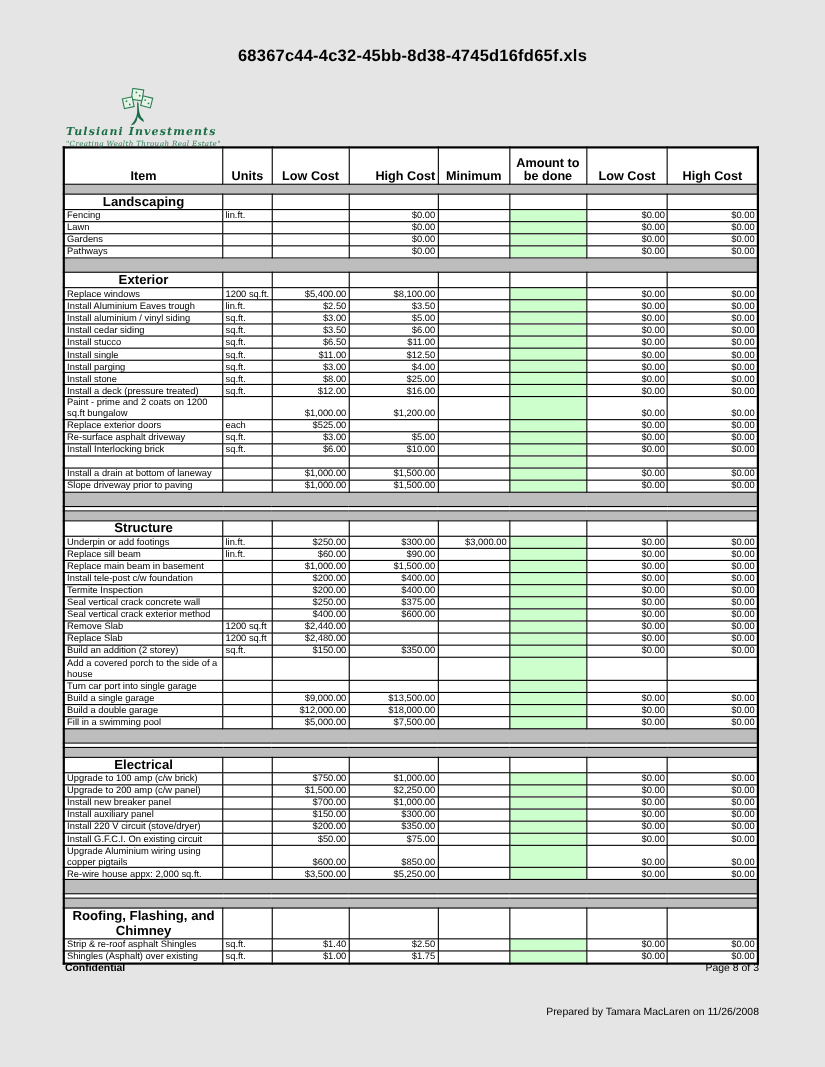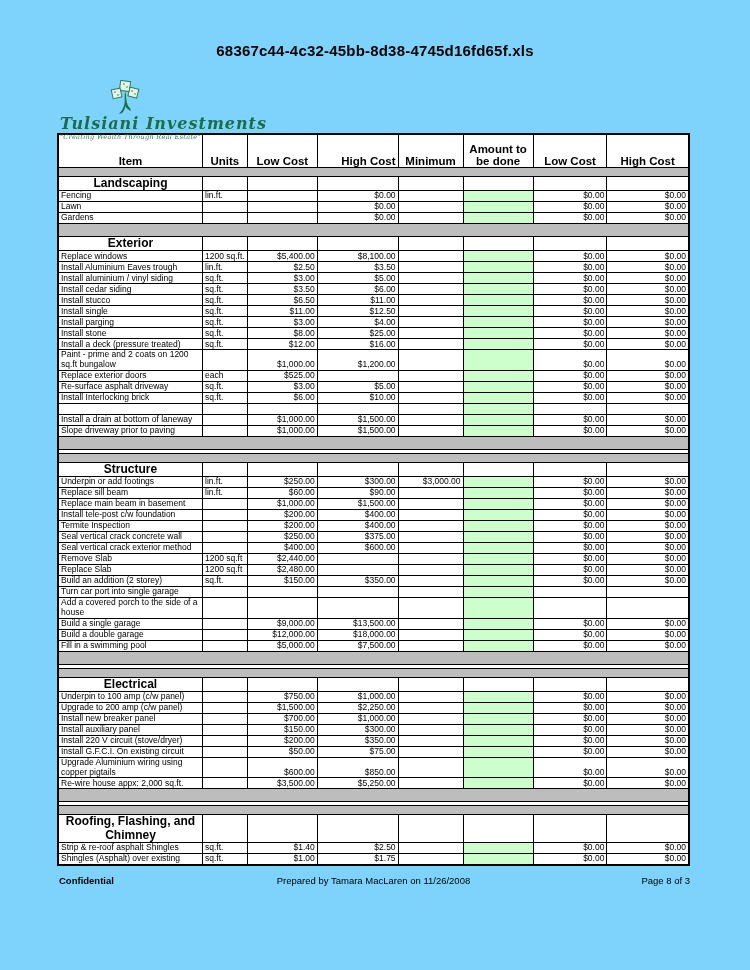--- a/index.html
+++ b/index.html
@@ -1,45 +1,45 @@
 <!DOCTYPE html>
 <html><head>
 <meta charset="utf-8">
 <style>
   html,body{margin:0;padding:0;background:#fff;}
-  .page{position:relative;width:750px;height:970px;background:#7dd3fc;
+  .page{position:relative;width:750px;height:970px;background:#e5e5e5;
         font-family:"Liberation Sans",sans-serif;color:#000;overflow:hidden;}
 
   .doc-title{position:absolute;top:42px;left:0;width:100%;text-align:center;
              font-size:15px;font-weight:bold;letter-spacing:0.2px;}
 
   .logo{position:absolute;left:60px;top:80px;width:250px;z-index:2;}
   .logo .tree{display:block;margin-left:48px;}
   .logo-name{font-family:"DejaVu Serif",serif;font-style:italic;font-weight:bold;
-             font-size:16px;color:#1b6e47;letter-spacing:1px;line-height:1.05;}
+             font-size:10px;color:#1b6e47;letter-spacing:1px;line-height:1.05;}
   .logo-tagline{font-family:"DejaVu Serif",serif;font-style:italic;
                 font-size:6.5px;color:#2e7d57;letter-spacing:0.3px;}
 
   table.cost{position:absolute;left:57px;top:133px;width:633px;
              border-collapse:collapse;table-layout:fixed;border:2px solid #000;background:#fff;}
   .cost th,.cost td{border:1px solid #000;padding:0 2px;vertical-align:bottom;
                     overflow:hidden;white-space:normal;}
   .cost th{font-size:11.5px;font-weight:bold;text-align:center;height:32px;line-height:1.05;}
   .cost th.num-h{text-align:right;}
   .cost td{font-size:8.5px;height:10px;line-height:1.15;}
   .cost td.num{text-align:right;}
   .cost tr.sec-title td{font-size:12px;font-weight:bold;height:13px;line-height:1.1;text-align:center;}
   .cost td.green{background:#ccffcc;}
   .cost tr.sep td{background:#bdbdbd;height:8px;padding:0;}
   .cost tr.sep.tall td{height:12px;}
   .cost tr.gap td{height:3px;padding:0;}
 
   .footer{position:absolute;top:875px;left:57px;width:633px;font-size:9.5px;}
   .footer .f-left{position:absolute;left:2px;font-weight:bold;}
-  .footer .f-center{display:block;width:100%;text-align:center;}
+  .footer .f-center{display:block;width:100%;text-align:right;margin-top:40px;}
   .footer .f-right{position:absolute;right:0;top:0;}
 </style>
 </head>
 <body>
 
 <div class="page">
 
   <div class="doc-title">68367c44-4c32-45bb-8d38-4745d16fd65f.xls</div>
 
   <div class="logo">
@@ -123,20 +123,30 @@
         <tr>
           <td>Gardens</td>
           <td></td>
           <td class="num"></td>
           <td class="num">$0.00</td>
           <td class="num"></td>
           <td class="green"></td>
           <td class="num">$0.00</td>
           <td class="num">$0.00</td>
         </tr>
+        <tr>
+          <td>Pathways</td>
+          <td></td>
+          <td class="num"></td>
+          <td class="num">$0.00</td>
+          <td class="num"></td>
+          <td class="green"></td>
+          <td class="num">$0.00</td>
+          <td class="num">$0.00</td>
+        </tr>
         <tr class="sep tall">
           <td colspan="8"></td>
         </tr>
         <tr class="sec-title">
           <td>Exterior</td>
           <td></td>
           <td></td>
           <td></td>
           <td></td>
           <td></td>
@@ -416,31 +426,31 @@
           <td>Build an addition (2 storey)</td>
           <td>sq.ft.</td>
           <td class="num">$150.00</td>
           <td class="num">$350.00</td>
           <td class="num"></td>
           <td class="green"></td>
           <td class="num">$0.00</td>
           <td class="num">$0.00</td>
         </tr>
         <tr>
+          <td>Add a covered porch to the side of a house</td>
+          <td></td>
+          <td class="num"></td>
+          <td class="num"></td>
+          <td class="num"></td>
+          <td class="green"></td>
+          <td class="num"></td>
+          <td class="num"></td>
+        </tr>
+        <tr>
           <td>Turn car port into single garage</td>
-          <td></td>
-          <td class="num"></td>
-          <td class="num"></td>
-          <td class="num"></td>
-          <td class="green"></td>
-          <td class="num"></td>
-          <td class="num"></td>
-        </tr>
-        <tr>
-          <td>Add a covered porch to the side of a house</td>
           <td></td>
           <td class="num"></td>
           <td class="num"></td>
           <td class="num"></td>
           <td class="green"></td>
           <td class="num"></td>
           <td class="num"></td>
         </tr>
         <tr>
           <td>Build a single garage</td>
@@ -485,21 +495,21 @@
           <td>Electrical</td>
           <td></td>
           <td></td>
           <td></td>
           <td></td>
           <td></td>
           <td></td>
           <td></td>
         </tr>
         <tr>
-          <td>Underpin to 100 amp (c/w panel)</td>
+          <td>Upgrade to 100 amp (c/w brick)</td>
           <td></td>
           <td class="num">$750.00</td>
           <td class="num">$1,000.00</td>
           <td class="num"></td>
           <td class="green"></td>
           <td class="num">$0.00</td>
           <td class="num">$0.00</td>
         </tr>
         <tr>
           <td>Upgrade to 200 amp (c/w panel)</td>

